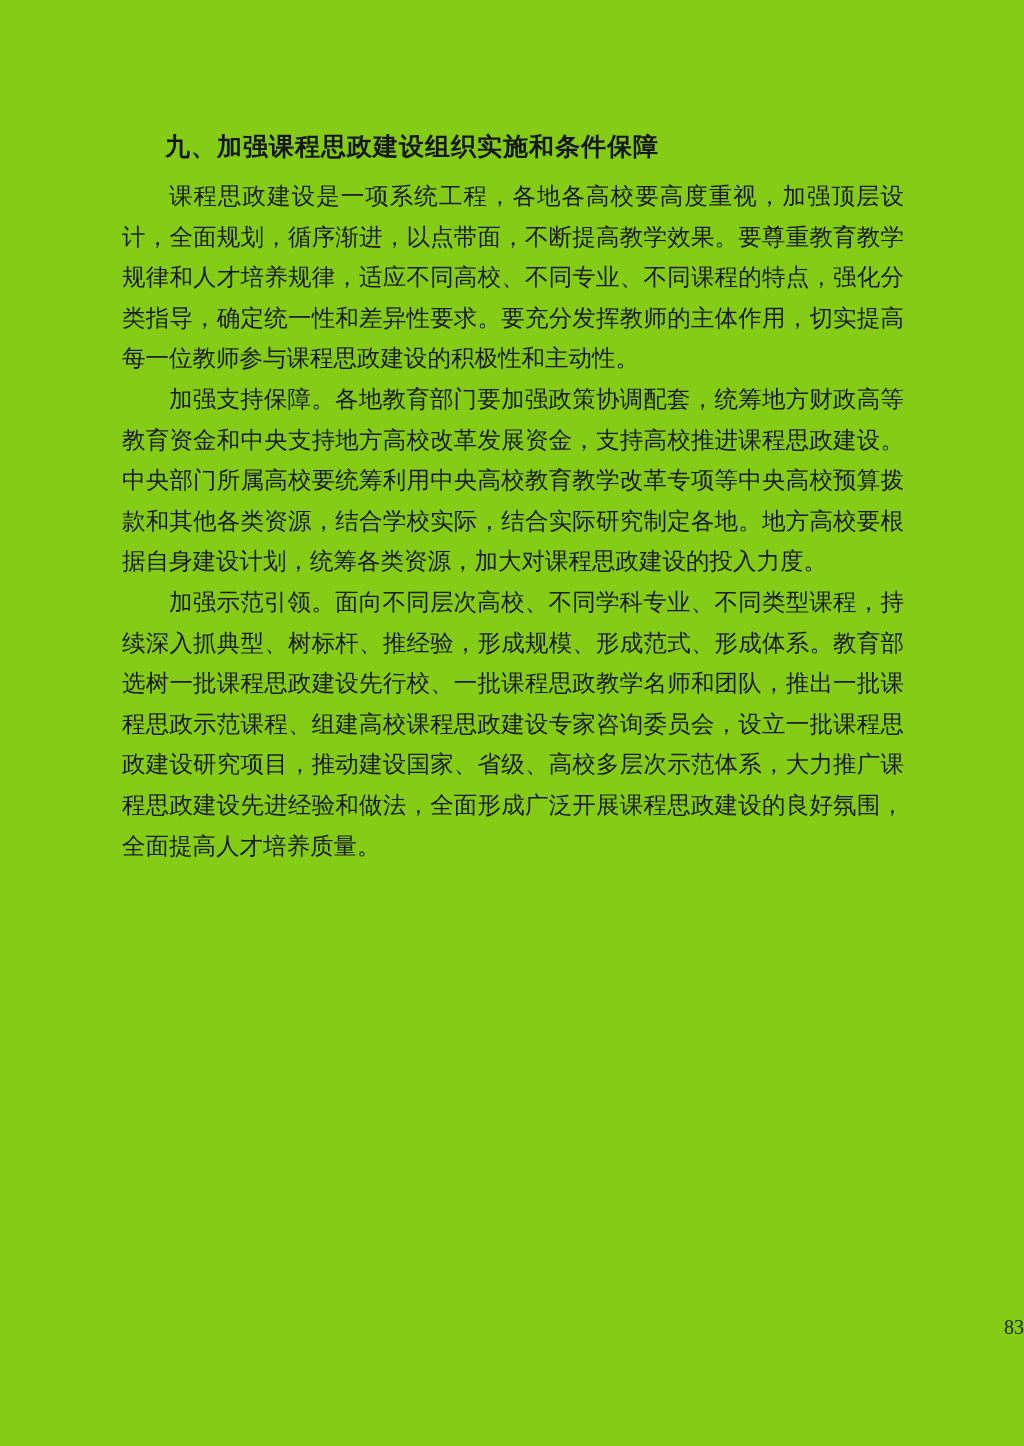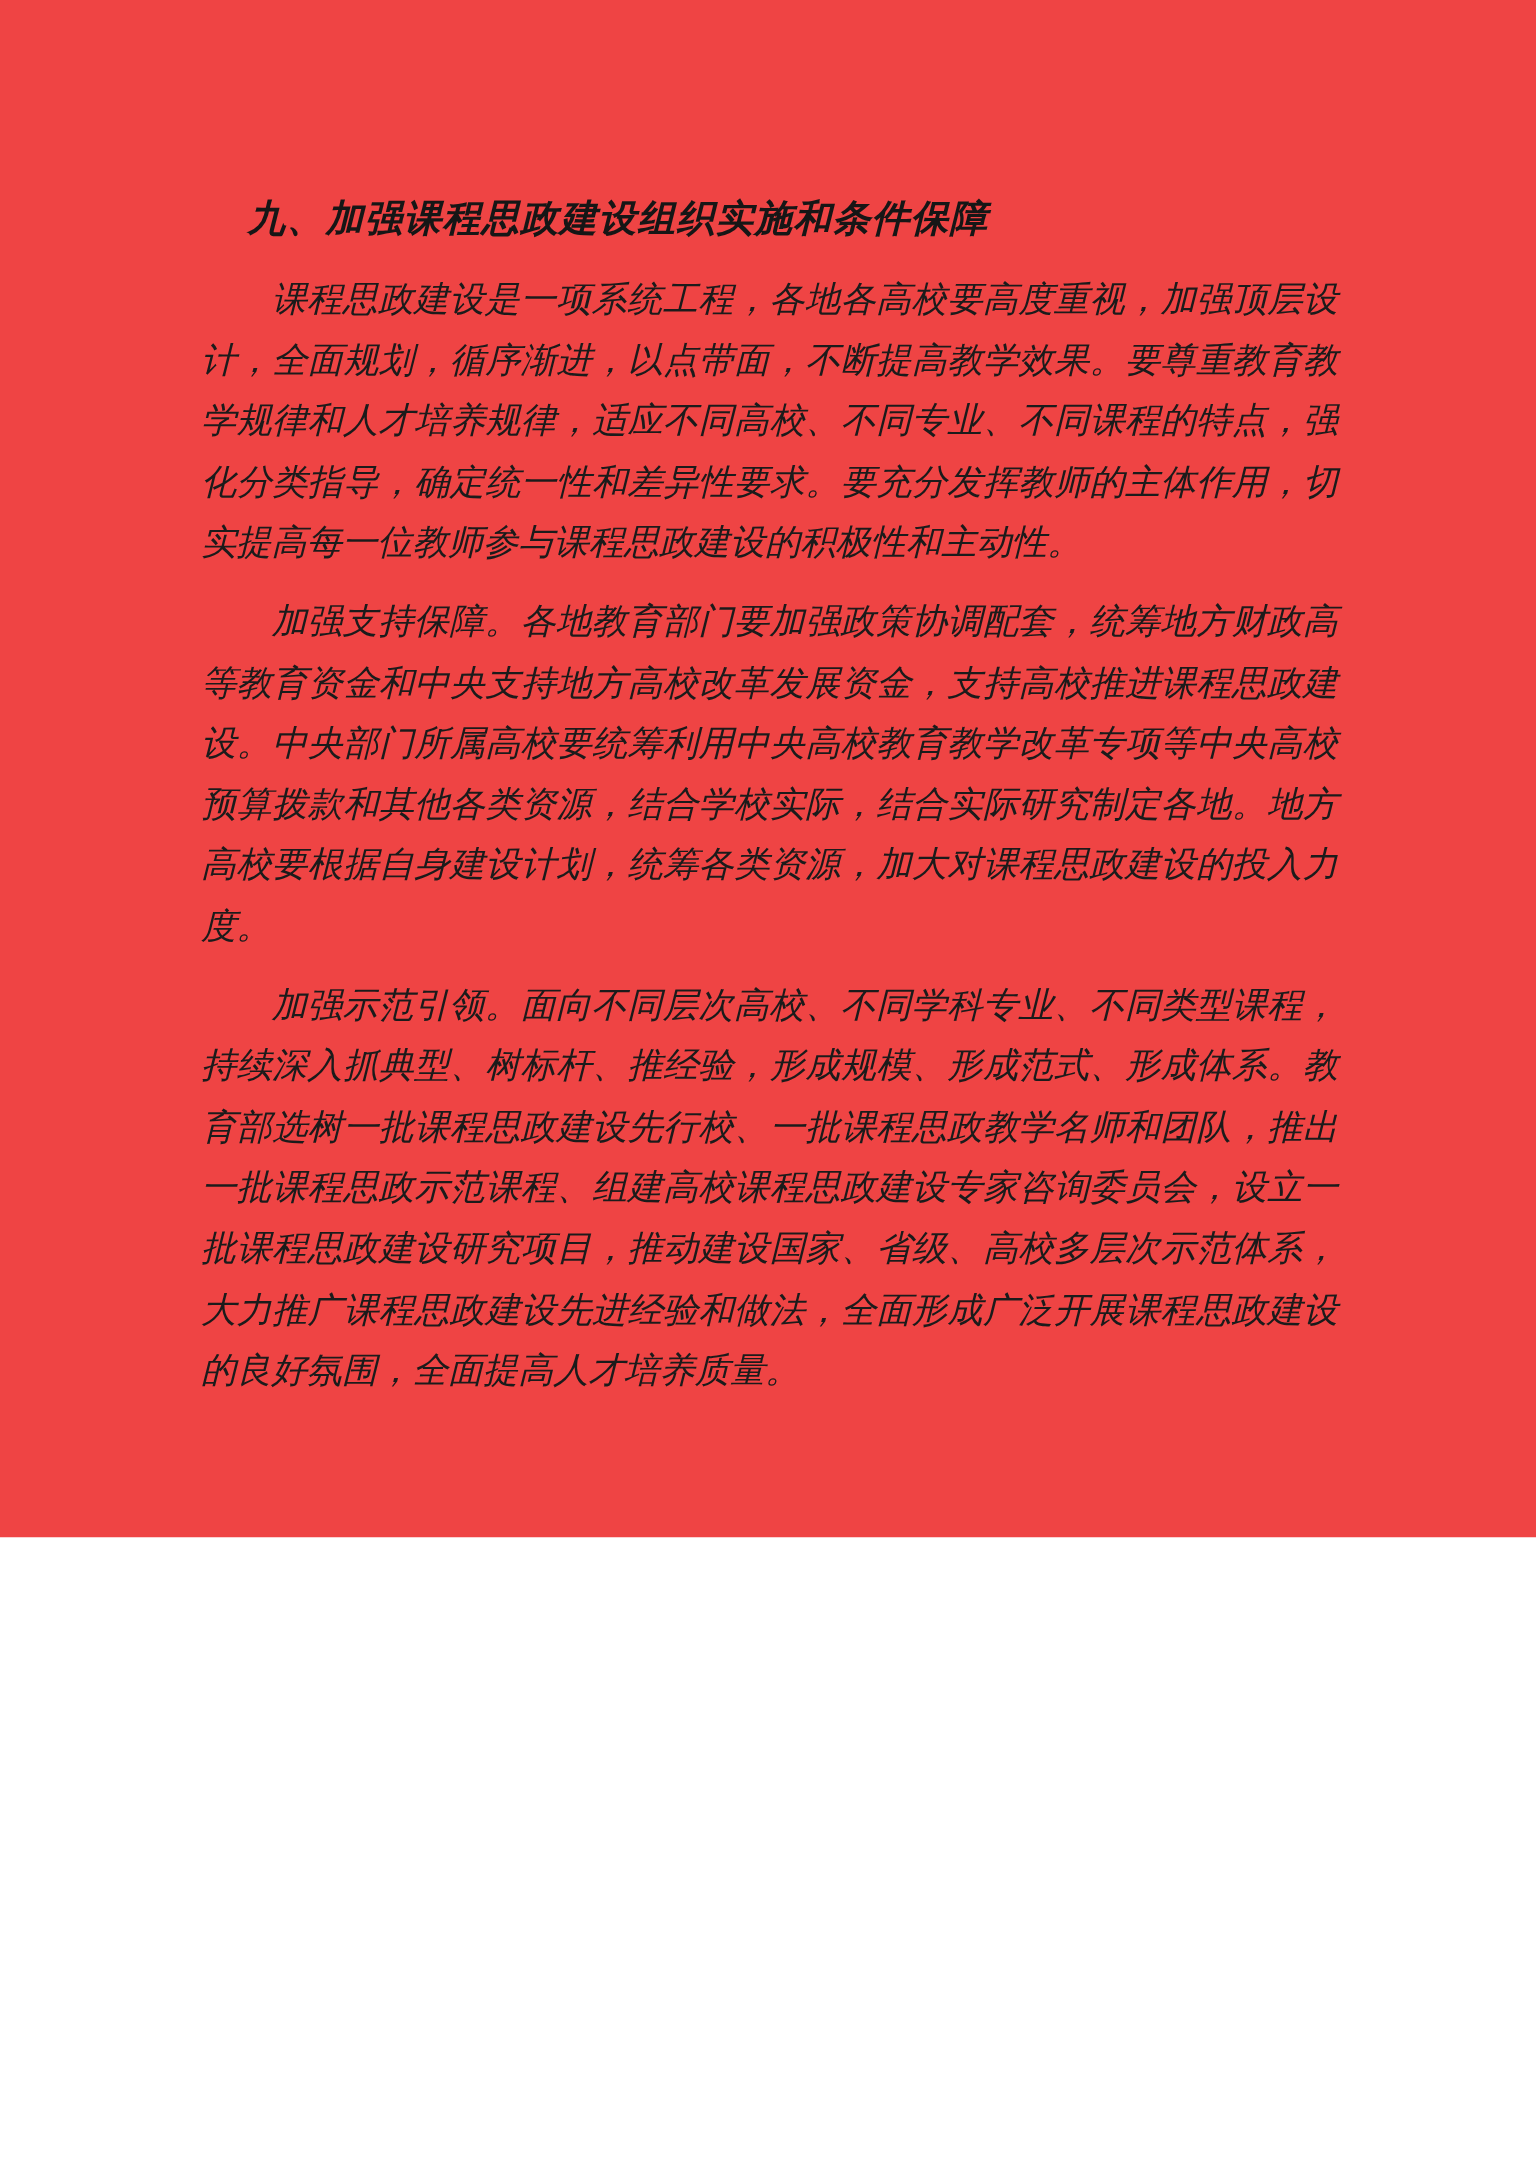--- a/index.html
+++ b/index.html
@@ -3,46 +3,45 @@
 <meta charset="utf-8">
 <style>
   html, body {
     margin: 0;
     padding: 0;
     background: #ffffff;
   }
   .page {
     position: relative;
     width: 1024px;
-    height: 1025px;
-    background: #ef4444;
+    height: 1446px;
+    background: #84cc16;
     font-family: "Liberation Serif", serif;
     color: #1b1b1b;
     overflow: hidden;
-    font-style: italic;
   }
   .content {
     position: absolute;
     left: 122px;
     top: 126px;
     width: 782px;
   }
   .section-heading {
     font-size: 25px;
     font-weight: bold;
     line-height: 42px;
     margin: 0 0 8px 0;
     text-indent: 43px;
     letter-spacing: 1px;
     color: #161616;
   }
   .para {
     font-size: 23.5px;
     line-height: 40.6px;
-    margin: 12px;
+    margin: 0;
     text-align: justify;
     text-justify: inter-ideograph;
     text-indent: 2em;
     color: #1b1b1b;
   }
   .page-number {
     position: absolute;
     left: 0;
     right: 0;
     top: 1316px;

